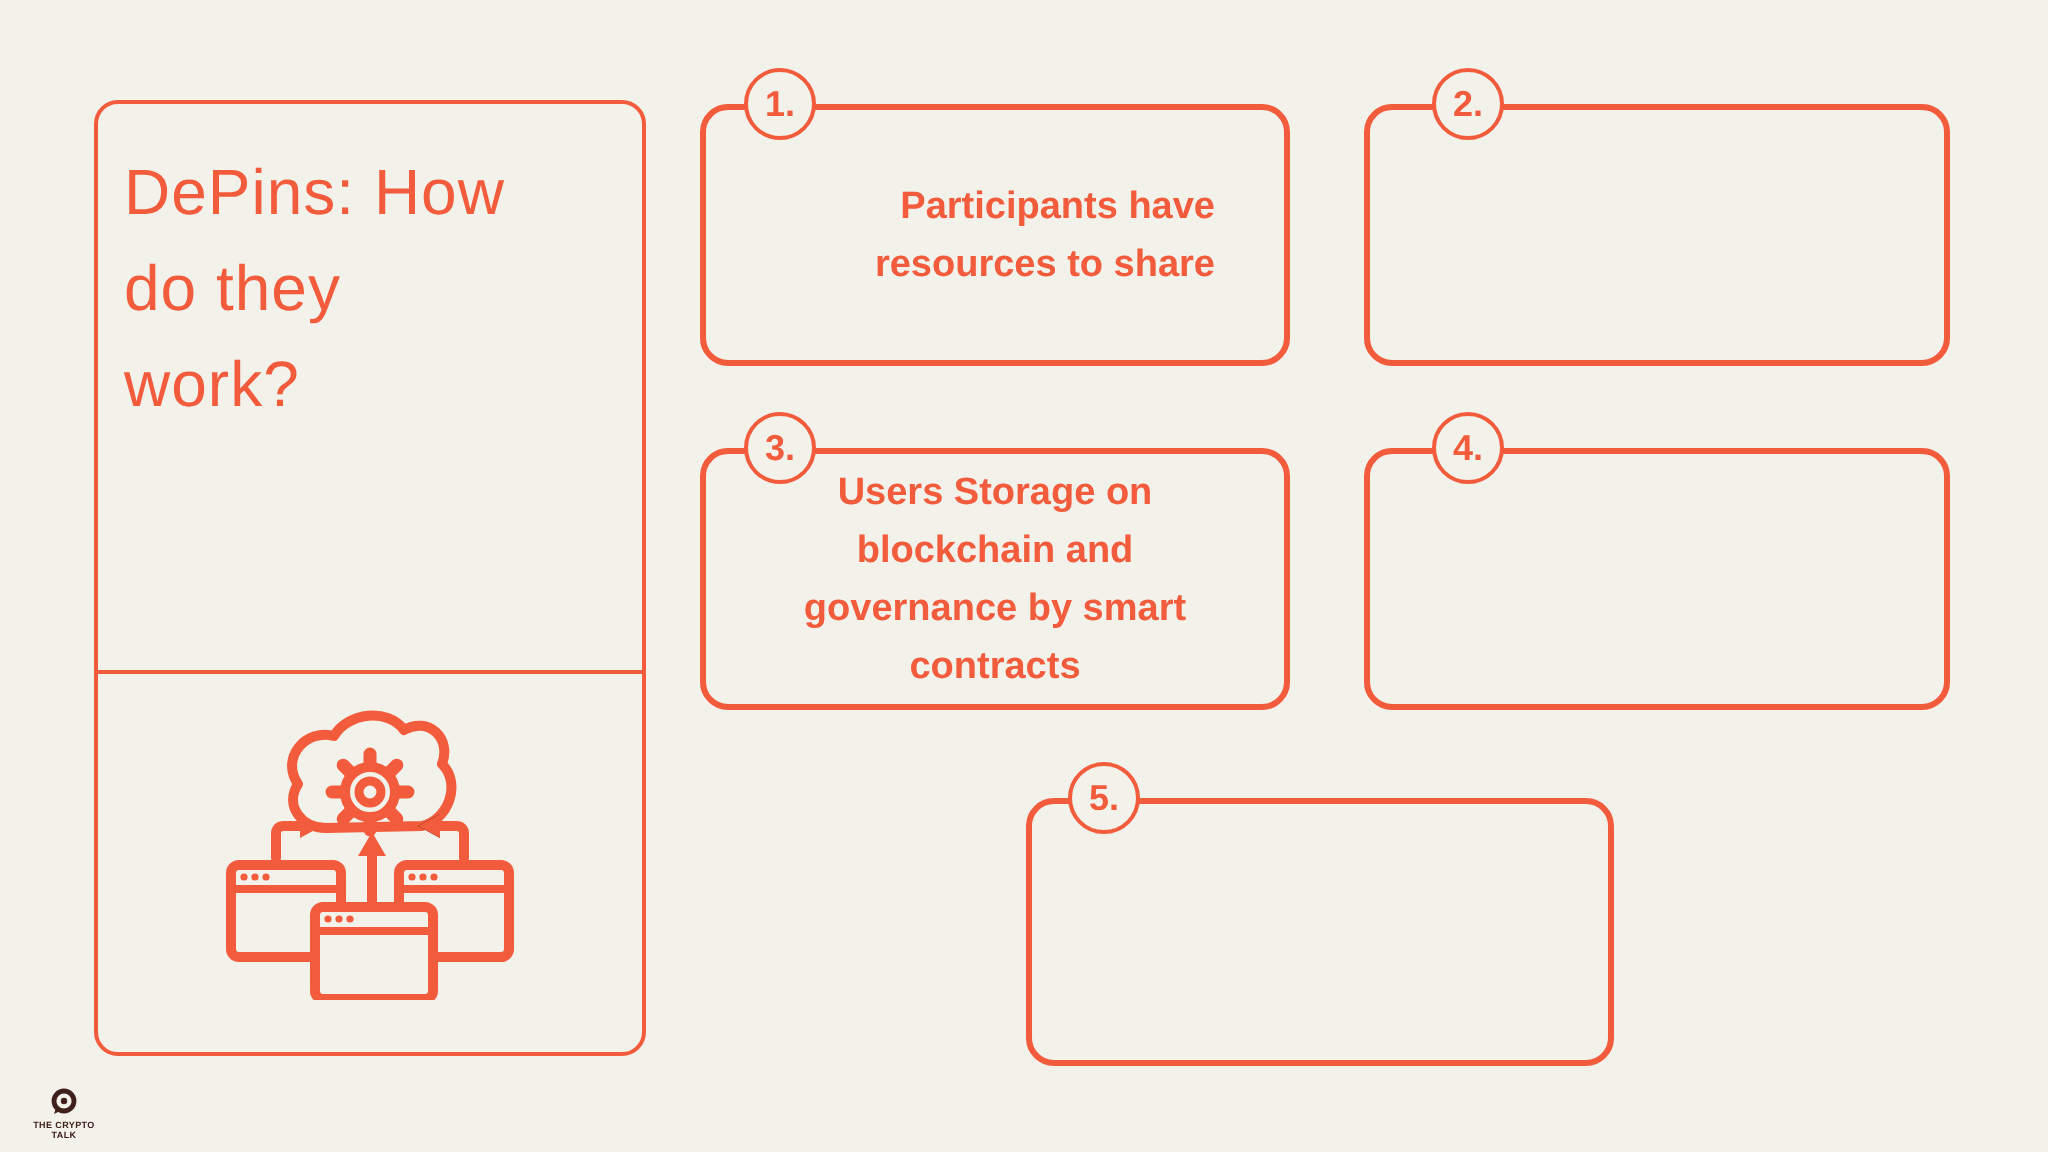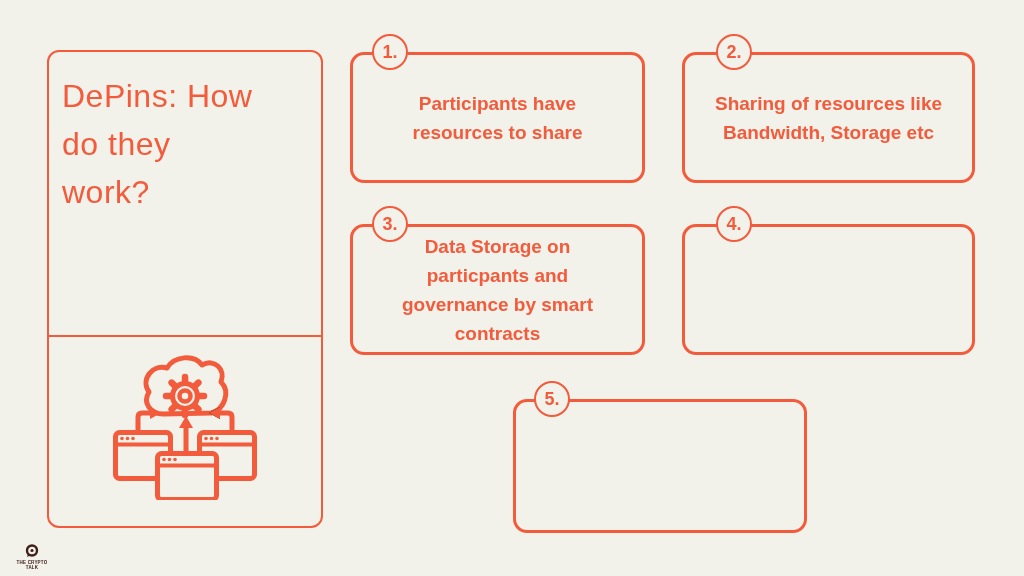--- a/index.html
+++ b/index.html
@@ -21,21 +21,21 @@
   
   .card { position:absolute; border:3px solid var(--accent); border-radius:14px;
     display:flex; align-items:center; justify-content:center; }
   .card-text { font-size:19px; line-height:29px; font-weight:700; color:var(--accent);
     text-align:center; }
   .card1 { left:350px; top:52px;  width:295px; height:131px; }
   .card2 { left:682px; top:52px;  width:293px; height:131px; }
   .card3 { left:350px; top:224px; width:295px; height:131px; }
   .card4 { left:682px; top:224px; width:293px; height:131px; }
   .card5 { left:513px; top:399px; width:294px; height:134px; }
-  .card1 .card-text { max-width:220px; }
+  .card1 .card-text { max-width:220px;text-align:right; }
   .card2 .card-text { max-width:272px; }
   .card3 .card-text { max-width:225px; }
   .card4 .card-text { max-width:260px; }
   .card5 .card-text { max-width:280px; }
 
   .badge { position:absolute; top:-21px; width:36px; height:36px; border-radius:50%;
     background:var(--bg); border:2.5px solid var(--accent);
     display:flex; align-items:center; justify-content:center;
     font-size:18px; font-weight:700; color:var(--accent); }
   .card1 .badge, .card3 .badge { left:19px; }
@@ -114,26 +114,25 @@
     </div>
   </div>
 
   <div class="card card1">
     <div class="badge">1.</div>
     <div class="card-text">Participants have resources to share</div>
   </div>
 
   <div class="card card2">
     <div class="badge">2.</div>
-    <div class="card-text">Sharing of resources like Bandwidth, Storage etc</div>
   </div>
 
   <div class="card card3">
     <div class="badge">3.</div>
-    <div class="card-text">Data Storage on particpants and governance by smart contracts</div>
+    <div class="card-text">Users Storage on blockchain and governance by smart contracts</div>
   </div>
 
   <div class="card card4">
     <div class="badge">4.</div>
   </div>
 
   <div class="card card5">
     <div class="badge">5.</div>
   </div>
 

